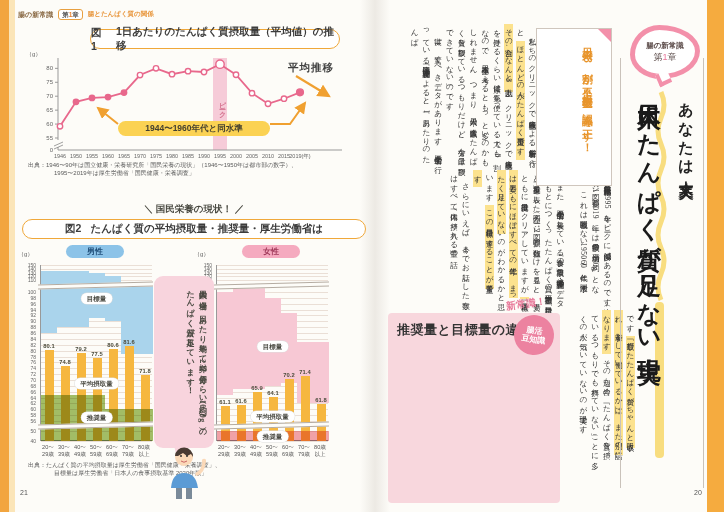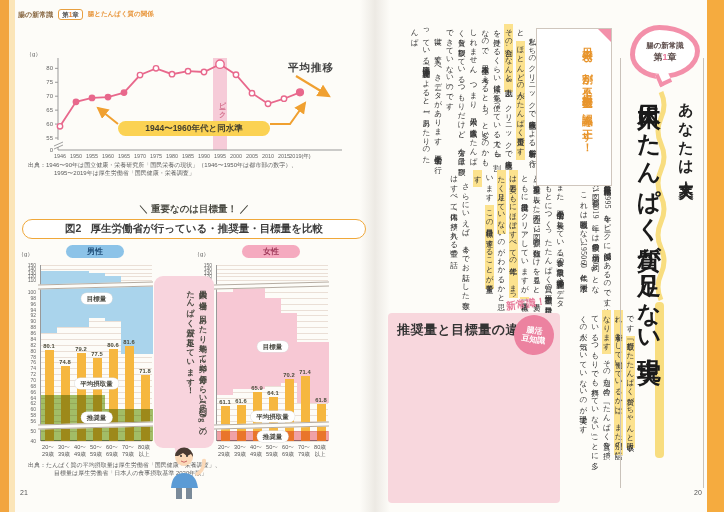--- a/index.html
+++ b/index.html
@@ -84,21 +84,21 @@
   #side-note .tri{position:absolute;right:0;top:0;width:0;height:0;border-top:13px solid #f390aa;border-left:13px solid transparent;}
   #side-note .vn{position:absolute;right:8px;top:10px;height:140px;writing-mode:vertical-rl;
     font-size:10.5px;font-weight:bold;color:#e8952c;letter-spacing:1.5px;line-height:30px;}
   #rule-l{left:620px;top:58px;width:1px;height:430px;background:#c9c2ba;}
   #rule-r{left:703px;top:58px;width:1px;height:430px;background:#c9c2ba;}
   #badge{left:630px;top:25px;width:70px;height:54px;background:#fff;border:5px solid #f390aa;
     border-radius:42% 58% 55% 45%/55% 48% 52% 45%;display:flex;flex-direction:column;align-items:center;justify-content:center;z-index:3;}
   #badge:after{content:"";position:absolute;left:22px;bottom:-11px;width:9px;height:9px;background:#fff;
     border-left:4px solid #f390aa;border-bottom:4px solid #f390aa;transform:rotate(-25deg);}
   #badge .b1{font-size:7.5px;font-weight:bold;color:#5a4a48;}
-  #badge .b2{font-size:9px;font-weight:bold;color:#5a4a48;}
+  #badge .b2{font-size:9px;font-weight:normal;color:#5a4a48;}
   #badge .b2 .num{color:#e8769a;}
   #kicker{left:676px;top:92px;height:170px;writing-mode:vertical-rl;font-family:"Liberation Serif",serif;
     font-size:15px;font-weight:bold;color:#222;letter-spacing:2px;z-index:3;}
   #main-title{left:633px;top:86px;height:402px;writing-mode:vertical-rl;font-family:"Liberation Serif",serif;
     font-size:23.5px;font-weight:bold;color:#1a1a1a;letter-spacing:1px;z-index:3;}
   #accent-squiggle{left:654px;top:90px;z-index:2;}
   #accent-bar{left:655px;top:302px;width:9px;height:156px;background:#f8dd7f;border-radius:4px;z-index:2;}
   
   #info-box{left:388px;top:313px;width:172px;height:190px;background:#f8d7dd;border-radius:4px;z-index:2;}
   #info-ribbon{left:506px;top:297px;transform:rotate(-8deg);color:#e87a9a;font-size:10px;font-weight:bold;z-index:4;font-family:"Liberation Serif",serif;}
@@ -122,20 +122,24 @@
   <div class="abs" id="strip-left2"></div>
   <div class="abs" id="strip-right"></div>
   <div class="abs" id="gutter"></div>
 
   <div class="abs" id="header">
     <span class="series">腸の新常識</span>
     <span class="chapbox"><span>第</span><span class="num">1</span><span>章</span></span>
     <span class="section">腸とたんぱく質の関係</span>
   </div>
 
+  <div class="abs figpill" id="fig1-pill">
+    <span>図1</span>
+    <span>1日あたりのたんぱく質摂取量（平均値）の推移</span>
+  </div>
 
   <svg class="abs" id="fig1-svg" width="348" height="112">
       <defs>
         <marker id="ah" markerWidth="7" markerHeight="7" refX="5" refY="3" orient="auto">
           <path d="M0,0 L6,3 L0,6 z" fill="#f0a030"></path>
         </marker>
       </defs>
       <rect x="201" y="6" width="14" height="92" fill="#f6cbd8"></rect>
       <line x1="46" y1="6" x2="46" y2="98" stroke="#999" stroke-width="1"></line>
       <line x1="46" y1="98" x2="330" y2="98" stroke="#999" stroke-width="1"></line>
@@ -191,24 +195,24 @@
       <line x1="106" y1="72" x2="86" y2="56" stroke="#f0a030" stroke-width="2" marker-end="url(#ah)"></line>
       <polyline points="258,72 278,72 293,51" fill="none" stroke="#f0a030" stroke-width="2" marker-end="url(#ah)"></polyline>
     </svg>
   <div class="abs" id="fig1-unit">（g）</div>
   <div class="abs" id="fig1-peak">ピーク</div>
   <div class="abs" id="fig1-decline">平均推移</div>
   <div class="abs" id="fig1-samelevel">1944〜1960年代と同水準</div>
   <div class="abs srcline" id="fig1-src1">出典：1946〜90年は国立健康・栄養研究所「国民栄養の現状」（1946〜1950年は都市部の数字）、</div>
   <div class="abs srcline" id="fig1-src2">1995〜2019年は厚生労働省「国民健康・栄養調査」</div>
 
-  <div class="abs" id="fig2-callout">＼ 重要なのは目標量！ ／</div>
+  <div class="abs" id="fig2-callout">＼ 国民栄養の現状！ ／</div>
   <div class="abs figpill" id="fig2-pill">
     <span>図2</span>
-    <span>厚生労働省が行っている・推奨量・目標量を比較</span>
+    <span>たんぱく質の平均摂取量・推奨量・厚生労働省は</span>
   </div>
 
   <div class="abs f2unit" id="male-unit">（g）</div>
   <div class="abs f2unit" id="female-unit">（g）</div>
   <div class="abs gpill" id="male-pill">男性</div>
   <div class="abs gpill" id="female-pill">女性</div>
 
   <div class="abs f2ticks" id="male-ticks">
       <span style="top: -2px;">150</span>
       <span style="top: 1.75px;">140</span>

